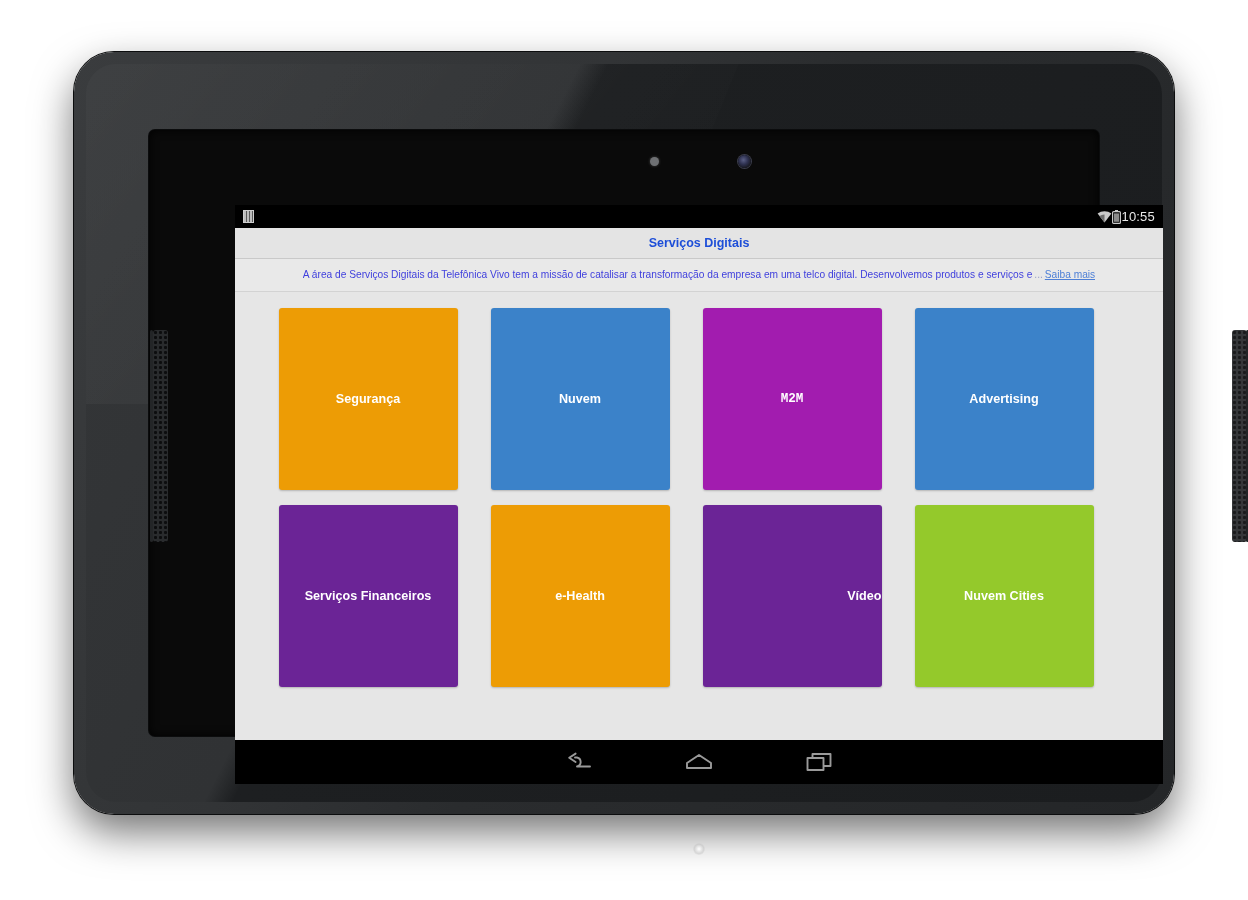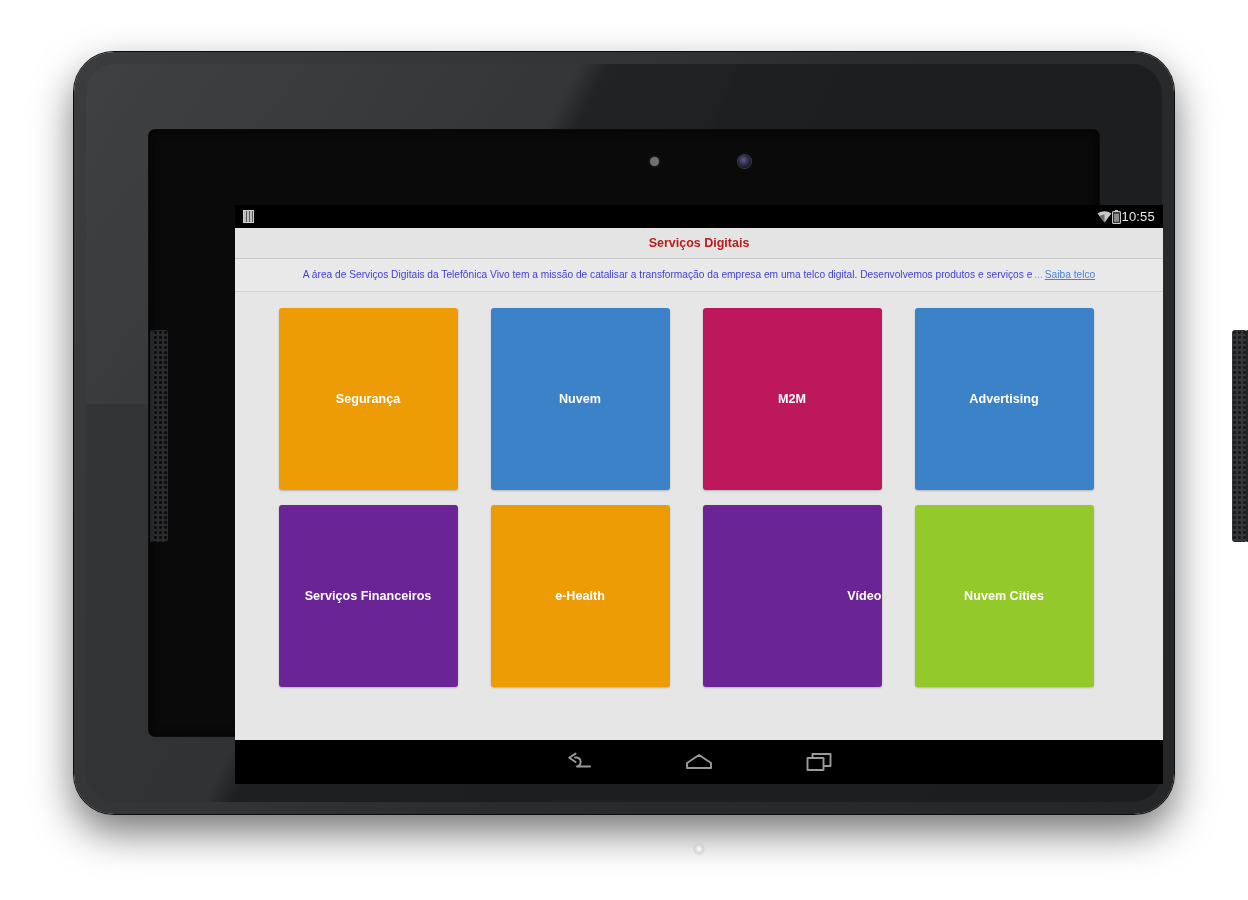--- a/index.html
+++ b/index.html
@@ -123,21 +123,21 @@
   #clock{color:#e9e9e9;font-size:13px;line-height:1;}
 
   
   #titlebar{
     height:30px;
     background:#e4e4e4;
     border-bottom:1px solid #c9c9c9;
     display:flex;align-items:center;justify-content:center;
   }
   #app-title{
-    color:#b91c1c;
+    color:#1d4ed8;
     font-size:12.5px;
     font-weight:bold;
   }
 
   
   #descbar{
     height:33px;
     background:#e9e9e9;
     border-bottom:1px solid #d3d3d3;
     display:flex;align-items:center;justify-content:center;
@@ -231,32 +231,32 @@
         <span id="clock">10:55</span>
       </div>
     </div>
 
     <div id="titlebar">
       <span id="app-title">Serviços Digitais</span>
     </div>
 
     <div id="descbar">
       <div id="desc-text">
-        <span>A área de Serviços Digitais da Telefônica Vivo tem a missão de catalisar a transformação da empresa em uma telco digital. Desenvolvemos produtos e serviços e</span><span id="desc-ellipsis">...</span><a id="desc-more" href="#">Saiba telco</a>
+        <span>A área de Serviços Digitais da Telefônica Vivo tem a missão de catalisar a transformação da empresa em uma telco digital. Desenvolvemos produtos e serviços e</span><span id="desc-ellipsis">...</span><a id="desc-more" href="#">Saiba mais</a>
       </div>
     </div>
 
     <div id="grid">
         <div class="tile" style="background: rgb(237, 156, 5);">
           <span>Segurança</span>
         </div>
         <div class="tile" style="background: rgb(59, 130, 201);">
           <span>Nuvem</span>
         </div>
-        <div class="tile" style="background: #be185d;">
+        <div class="tile" style="background: #a21caf; font-family: Liberation Mono, monospace;">
           <span>M2M</span>
         </div>
         <div class="tile" style="background: rgb(59, 130, 201); justify-content: center;">
           <span>Advertising</span>
         </div>
         <div class="tile" style="background: rgb(107, 36, 150);">
           <span>Serviços Financeiros</span>
         </div>
         <div class="tile" style="background: rgb(237, 156, 5);">
           <span>e-Health</span>

